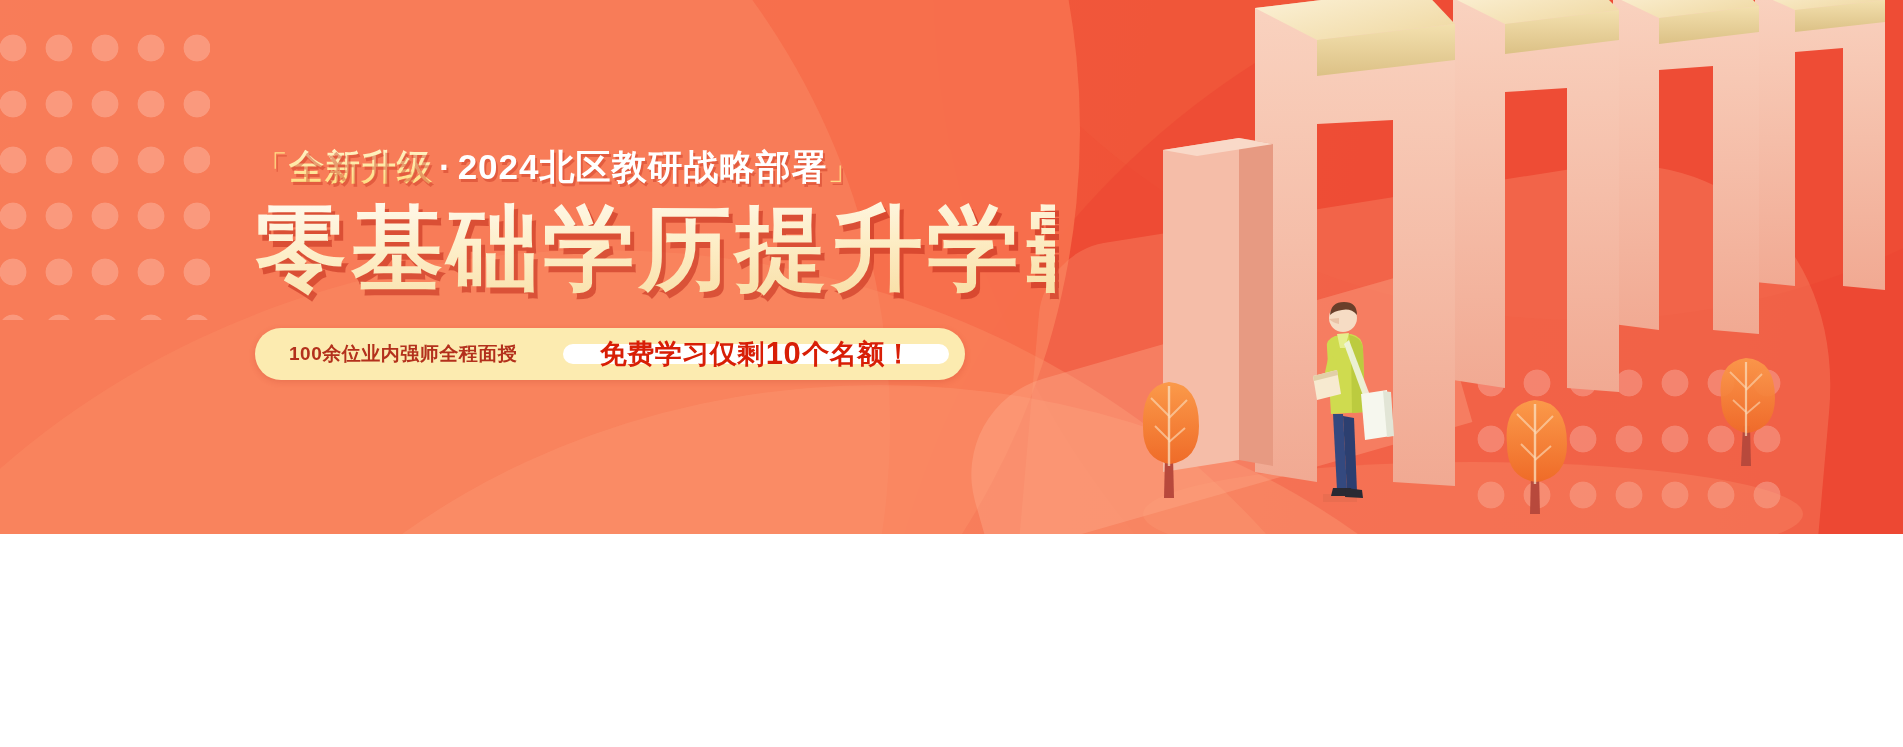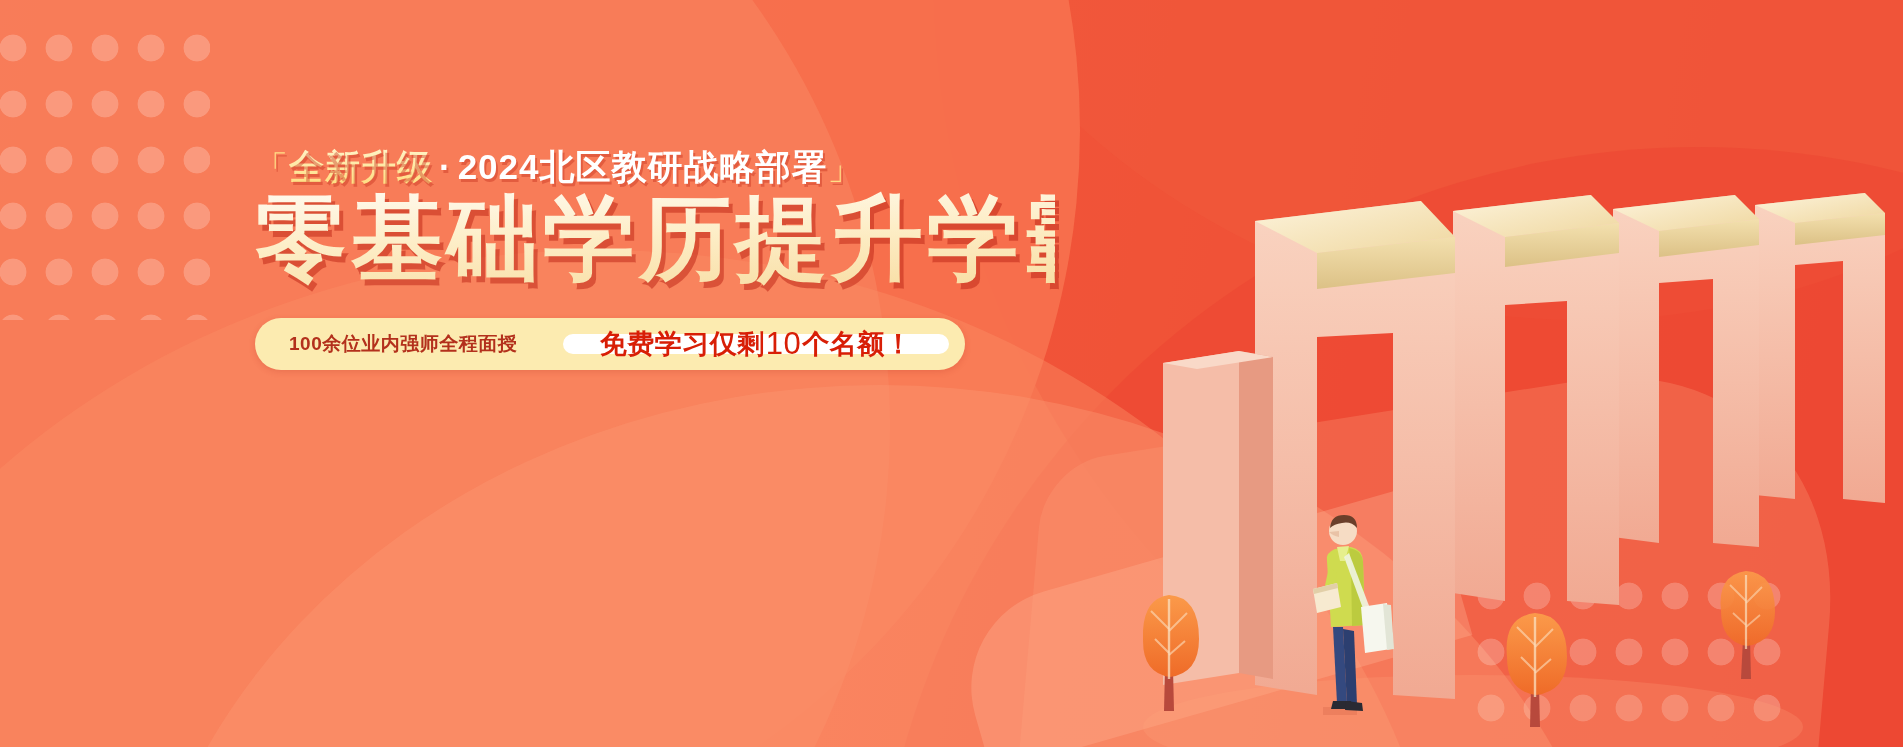--- a/index.html
+++ b/index.html
@@ -5,21 +5,21 @@
   * { box-sizing: border-box; margin: 0; padding: 0; }
   html, body {
     width: 1903px; height: 747px;
     overflow: hidden;
     font-family: "Liberation Sans", "DejaVu Sans", sans-serif;
   }
 
   #banner {
     position: relative;
     width: 1903px;
-    height: 747px;
+    height: 534px;
     overflow: hidden;
     background: linear-gradient(100deg, #fa7d5c 0%, #f9704f 28%, #f4603f 58%, #ee4a35 100%);
     padding-left: 24px;
   }
 
   
   .bg-layer { position: absolute; pointer-events: none; }
 
   .band-a {
     left: -420px; top: -620px;
@@ -124,20 +124,21 @@
   }
   .eyebrow .brk {
     color: #ffdf87;
     -webkit-text-fill-color: #ffdf87;
     font-weight: 400;
     font-size: 33px;
   }
   .eyebrow .dot-sep { padding: 0 6px; }
 
   .headline {
+    margin-top: 10px;
     font-size: 92px;
     font-weight: 900;
     letter-spacing: 4px;
     line-height: 1.12;
     white-space: nowrap;
     color: #fdf0cf;
     background: linear-gradient(178deg, #fffaf0 0%, #fdeec8 46%, #f8dda2 100%);
     -webkit-background-clip: text;
     background-clip: text;
     -webkit-text-fill-color: transparent;
@@ -171,21 +172,21 @@
     margin: 16px;
     border-radius: 26px;
     background: #ffffff;
     font-size: 27px;
     font-weight: 700;
     letter-spacing: .5px;
     color: #d81e06;
     white-space: nowrap;
     padding: 0 20px;
   }
-  .pill-right .num { font-size: 31px; font-weight: 400; padding: 0 1px; }
+  .pill-right .num { font-size: 31px; font-weight: 700; padding: 0 1px; }
 
   
   .art { position: absolute; right: 0; bottom: 0; width: 760px; height: 560px; z-index: 4; }
   .art svg { display: block; width: 100%; height: 100%; }
 </style>
 </head>
 <body>
 
 <div id="banner">
 

